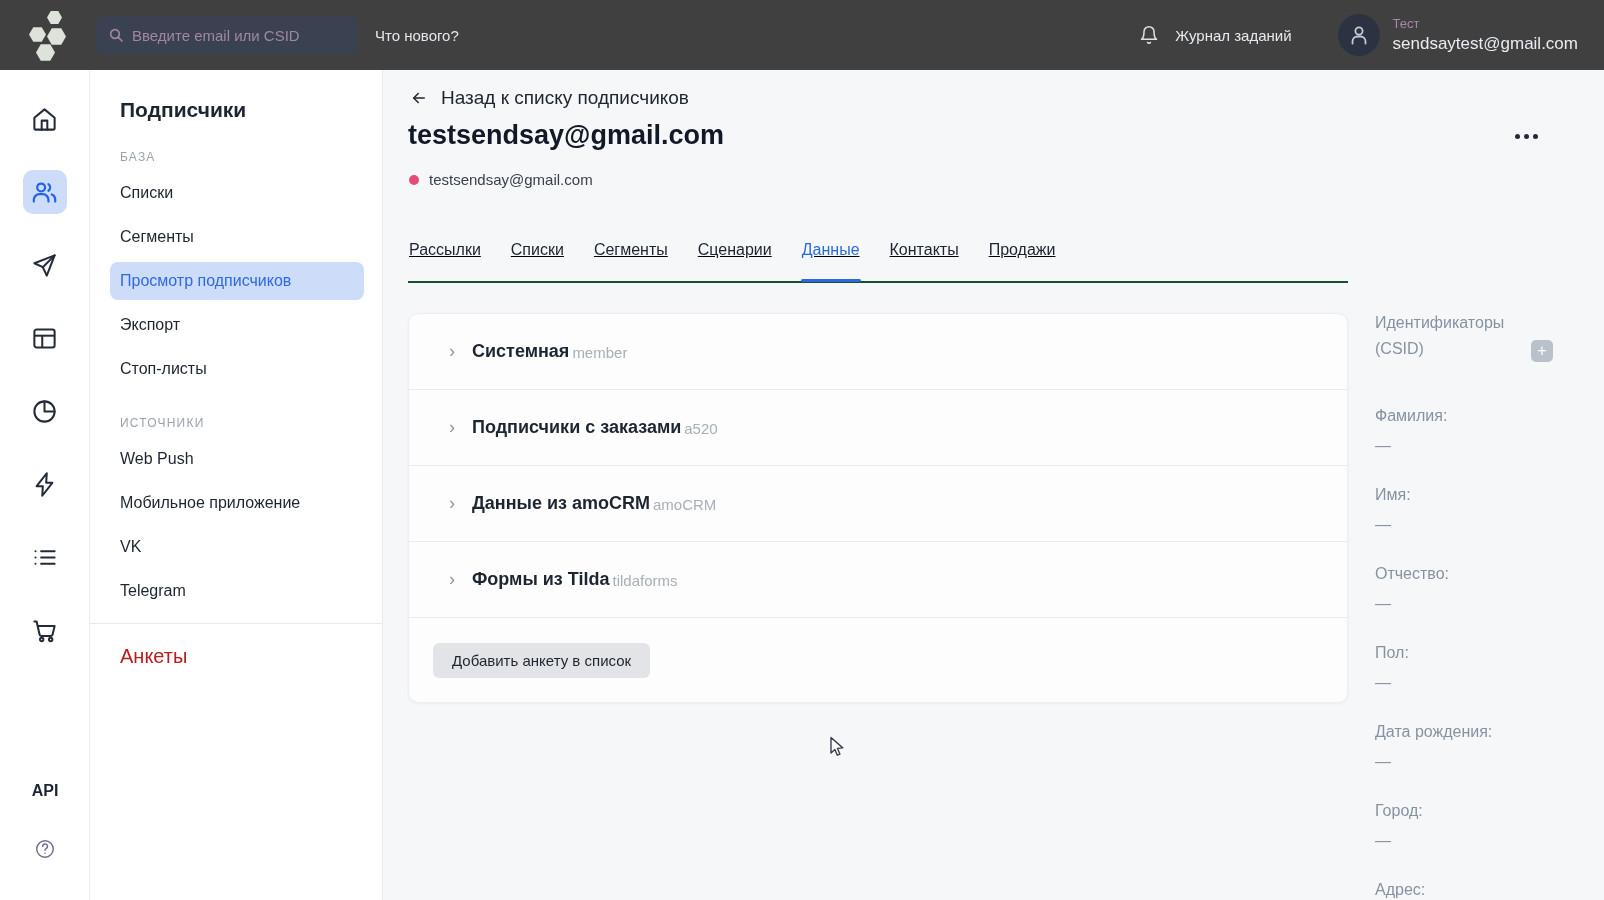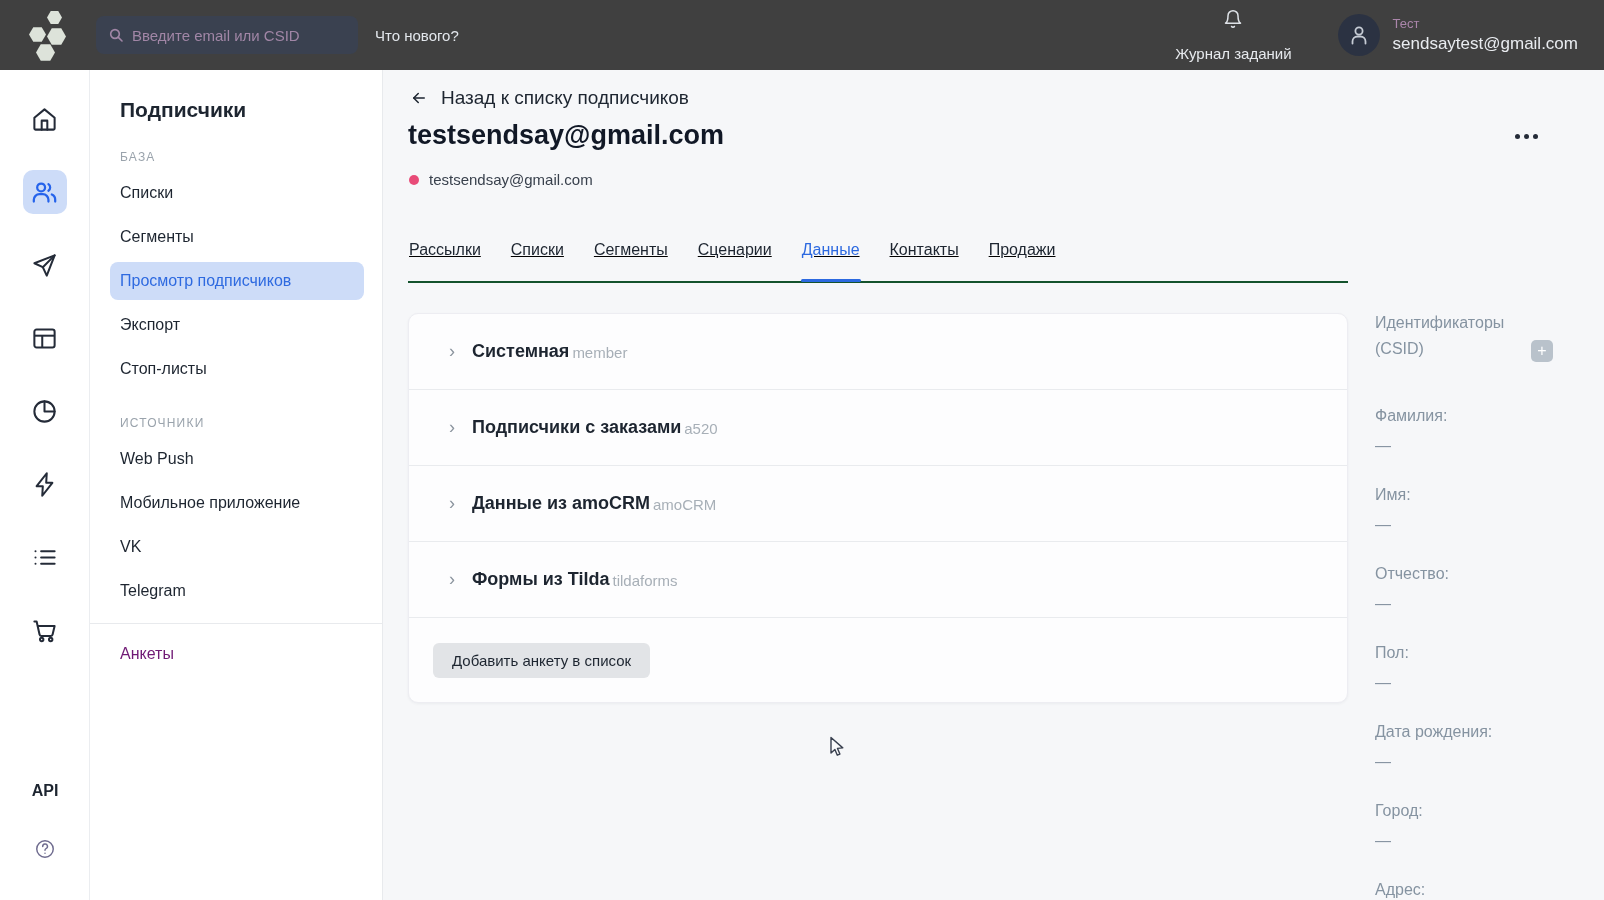--- a/index.html
+++ b/index.html
@@ -18,21 +18,21 @@
   .hex.h4 { width:19px; height:19px; left:10px; top:35px; }
   .search-wrap { position:relative; margin-left:26px; }
   .search-wrap svg { position:absolute; left:12px; top:11px; width:16px; height:16px;
     color:#a186a6; }
   .search-input { width:262px; height:38px; background:#3a4150; border:none;
     border-radius:8px; padding:0 12px 0 36px; font-size:15px; color:#e8ebef;
     font-family:"Liberation Sans", sans-serif; outline:none; }
   .search-input::placeholder { color:#a186a6; }
   .whats-new { margin-left:17px; color:#e3e7ec; font-size:15px; cursor:default; }
   .top-spacer { flex:1; }
-  .journal { display:flex; align-items:center; gap:16px; color:#e6e9ed; font-size:15px;flex-direction:column; }
+  .journal { display:flex; align-items:center; gap:16px; color:#e6e9ed; font-size:15px; }
   .journal svg { width:20px; height:20px; color:#dfe3e8; }
   .user { display:flex; align-items:center; gap:13px; margin-left:46px; }
   .avatar { width:42px; height:42px; border-radius:50%; background:#2b3242;
     display:flex; align-items:center; justify-content:center; }
   .avatar svg { width:24px; height:24px; color:#c6ccd5; }
   .user-meta { display:flex; flex-direction:column; line-height:1.25; }
   .user-role { font-size:13px; color:#ab86ab; }
   .user-email { font-size:17px; color:#e9ecf0; }
 
   
@@ -55,21 +55,21 @@
     background:#ffffff; border-right:1px solid #e8eaed; }
   .sb-title { margin:28px 0 0 30px; font-size:21px; font-weight:bold; color:#1d2530; }
   .sb-section-label { margin:28px 0 10px 30px; font-size:12px; letter-spacing:1.2px;
     color:#9aa3ac; }
   .sb-list { list-style:none; display:flex; flex-direction:column; gap:6px; }
   .sb-item { margin-left:20px; width:254px; height:38px; line-height:20px;
     padding:9px 10px; font-size:16px; color:#1d2530; border-radius:8px; cursor:pointer; }
   .sb-item.active { background:#cddcf8; color:#2e6ae0; }
   .sb-divider { border:none; border-top:1px solid #e8eaed; margin:13px 0 0 0; }
   .sb-footer-item { margin:12px 0 0 20px; width:254px; padding:9px 10px;
-    font-size:16px; color:#701a75; cursor:pointer; }
+    font-size:20px; color:#b91c1c; cursor:pointer; }
 
   
   .main { position:absolute; left:383px; top:70px; width:1221px; height:830px;
     background:#f6f7f9; }
   .back-row { position:absolute; left:27px; top:17px; display:flex; align-items:center;
     gap:13px; color:#1d2530; font-size:19px; cursor:pointer; }
   .back-row svg { width:18px; height:18px; }
   .page-title { position:absolute; left:25px; top:50px; font-size:27px;
     font-weight:bold; color:#111826; }
   .status-row { position:absolute; left:26px; top:101px; display:flex;

